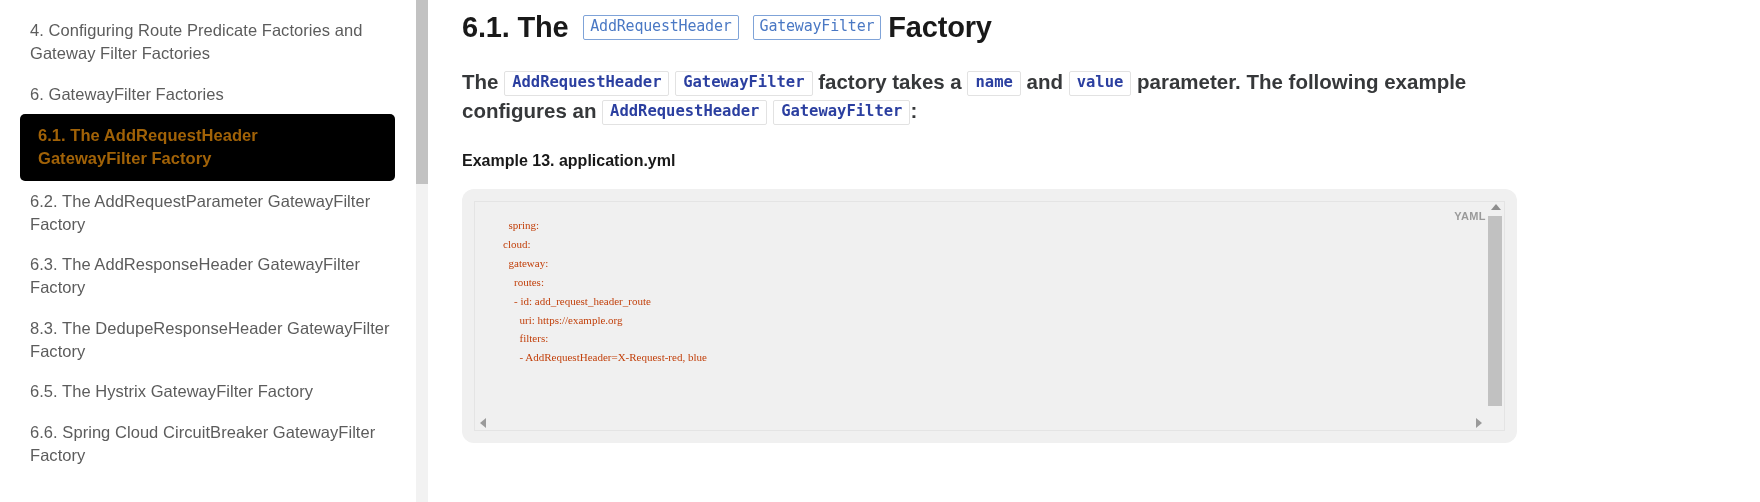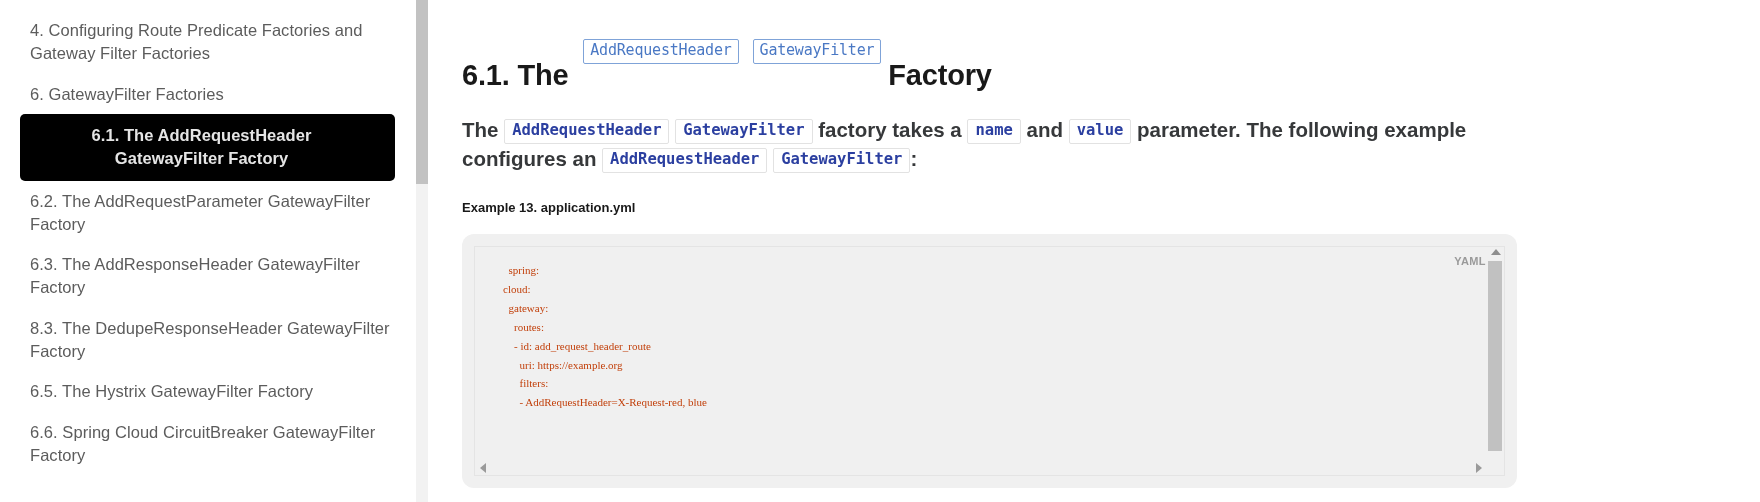--- a/index.html
+++ b/index.html
@@ -40,28 +40,27 @@
     line-height: 1.38;
     color: #5c5c5c;
     padding: 9px 30px 9px 22px;
     margin: 0 8px 0 8px;
     border-radius: 5px;
     letter-spacing: 0.05px;
     cursor: pointer;
   }
   .toc-item.active {
     background: #000000;
-    color: #e5e5e5;
+    color: #a16207;
     font-weight: bold;
     margin-left: 20px;
     margin-right: 33px;
     padding-left: 18px;
     padding-top: 10px;
     padding-bottom: 11px;
-    text-align: center;
   }
 
   
   .sb-scroll-track {
     position: absolute;
     top: 0;
     right: 0;
     width: 12px;
     height: 502px;
     background: #ffffff;
@@ -100,21 +99,21 @@
     font-size: 29px;
     font-weight: bold;
     color: #191919;
     letter-spacing: -0.2px;
     display: flex;
     align-items: center;
     flex-wrap: wrap;
     gap: 0;
     line-height: 1.2;
   }
-  h2.section-title .txt { white-space: pre; margin-top: 48px; }
+  h2.section-title .txt { white-space: pre; }
 
   
   .code-badge-h {
     display: inline-block;
     font-family: "DejaVu Sans Mono", monospace;
     font-size: 15px;
     font-weight: normal;
     color: #4a78c4;
     border: 1px solid #7fa3d8;
     border-radius: 2px;
@@ -142,21 +141,21 @@
     border-radius: 2px;
     padding: 2px 7px 3px 7px;
     background: #ffffff;
     line-height: 1.15;
     vertical-align: 2px;
     white-space: nowrap;
   }
 
   .example-title {
     margin: 27px 0 0 0;
-    font-size: 13px;
+    font-size: 16px;
     font-weight: bold;
     color: #191919;
   }
 
   
   .listing-outer {
     margin: 19px 0 0 0;
     width: 1055px;
     background: #f0f0f0;
     padding: 12px;

